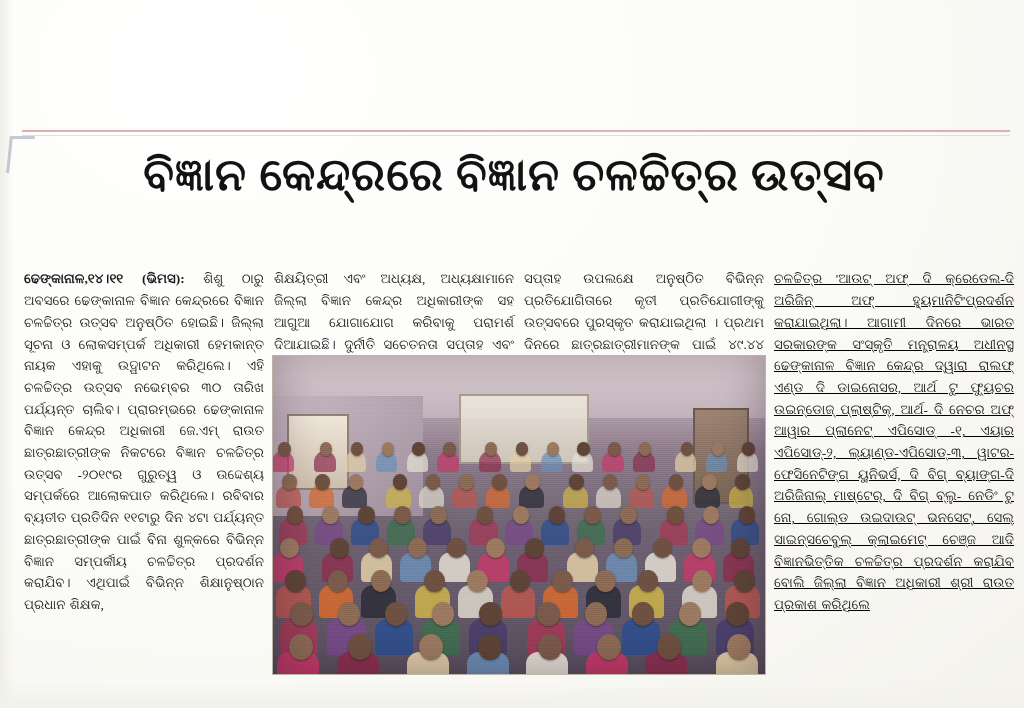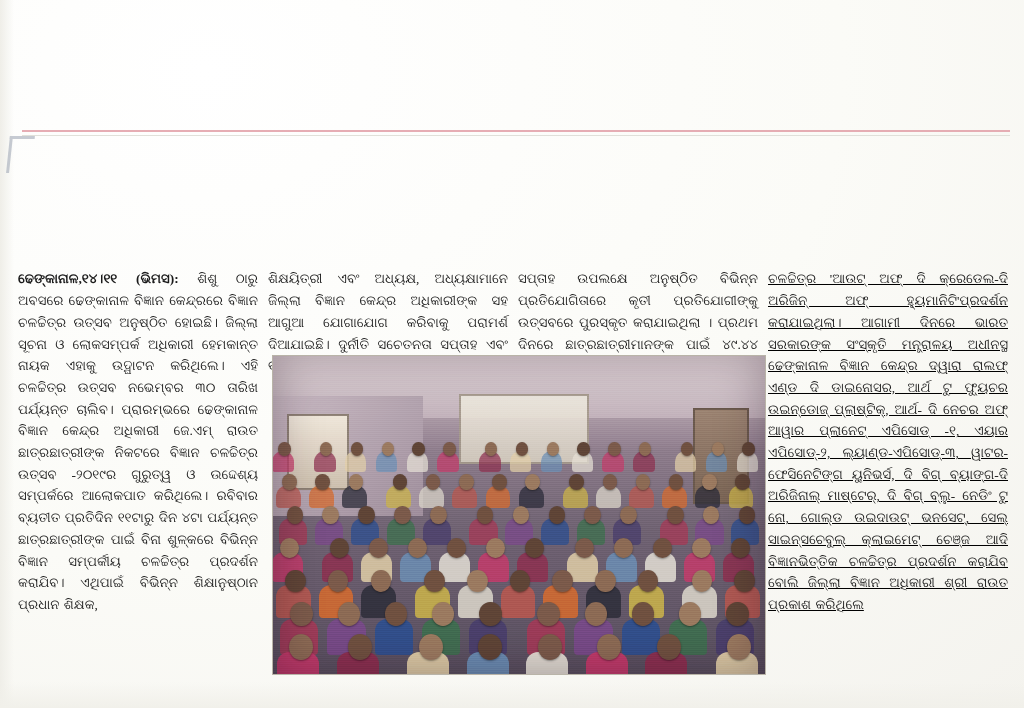--- a/index.html
+++ b/index.html
@@ -103,21 +103,21 @@
     font-weight: bold;
     color: #121212;
     letter-spacing: 1px;
     line-height: 1.15;
   }
 
   
   .columns {
     position: absolute;
     top: 255px;
-    left: 18px;
+    left: 24px;
     width: 990px;
     height: 420px;
     display: flex;
     gap: 0;
     justify-content: flex-end;
   }
   .col {
     position: relative;
     box-sizing: border-box;
     padding-right: 10px;
@@ -227,20 +227,21 @@
 
 <div class="page">
   <div class="paper-tint"></div>
   <div class="scan-edge-left"></div>
   <div class="scan-edge-bottom"></div>
 
 
   <div class="rule-top"></div>
   <div class="corner-mark"></div>
 
+  <div class="headline">ବିଜ୍ଞାନ କେନ୍ଦ୍ରରେ ବିଜ୍ଞାନ ଚଳଚ୍ଚିତ୍ର ଉତ୍ସବ</div>
 
   <div class="columns">
     <div class="col c1">
       <p class="body-text"><span class="dateline">ଢେଙ୍କାନାଳ,୧୪।୧୧ (ଭିମସ):</span> <span>ଶିଶୁ ଠାରୁ ଅବସରେ ଢେଙ୍କାନାଳ ବିଜ୍ଞାନ କେନ୍ଦ୍ରରେ ବିଜ୍ଞାନ ଚଳଚ୍ଚିତ୍ର ଉତ୍ସବ ଅନୁଷ୍ଠିତ ହୋଇଛି। ଜିଲ୍ଲା ସୂଚନା ଓ ଲୋକସମ୍ପର୍କ ଅଧିକାରୀ ହେମକାନ୍ତ ନାୟକ ଏହାକୁ ଉଦ୍ଘାଟନ କରିଥିଲେ। ଏହି ଚଳଚ୍ଚିତ୍ର ଉତ୍ସବ ନଭେମ୍ବର ୩୦ ତାରିଖ ପର୍ଯ୍ୟନ୍ତ ଚାଲିବ। ପ୍ରାରମ୍ଭରେ ଢେଙ୍କାନାଳ ବିଜ୍ଞାନ କେନ୍ଦ୍ର ଅଧିକାରୀ ଜେ.ଏମ୍ ରାଉତ ଛାତ୍ରଛାତ୍ରୀଙ୍କ ନିକଟରେ ବିଜ୍ଞାନ ଚଳଚ୍ଚିତ୍ର ଉତ୍ସବ -୨୦୧୯ର ଗୁରୁତ୍ୱ ଓ ଉଦ୍ଦେଶ୍ୟ ସମ୍ପର୍କରେ ଆଲୋକପାତ କରିଥିଲେ। ରବିବାର ବ୍ୟତୀତ ପ୍ରତିଦିନ ୧୧ଟାରୁ ଦିନ ୪ଟା ପର୍ଯ୍ୟନ୍ତ ଛାତ୍ରଛାତ୍ରୀଙ୍କ ପାଇଁ ବିନା ଶୁଳ୍କରେ ବିଭିନ୍ନ ବିଜ୍ଞାନ ସମ୍ପର୍କୀୟ ଚଳଚ୍ଚିତ୍ର ପ୍ରଦର୍ଶନ କରାଯିବ। ଏଥିପାଇଁ ବିଭିନ୍ନ ଶିକ୍ଷାନୁଷ୍ଠାନ ପ୍ରଧାନ ଶିକ୍ଷକ,</span></p>
     </div>
     <div class="col c2">
       <p class="body-text">ଶିକ୍ଷୟିତ୍ରୀ ଏବଂ ଅଧ୍ୟକ୍ଷ, ଅଧ୍ୟକ୍ଷାମାନେ ଜିଲ୍ଲା ବିଜ୍ଞାନ କେନ୍ଦ୍ର ଅଧିକାରୀଙ୍କ ସହ ଆଗୁଆ ଯୋଗାଯୋଗ କରିବାକୁ ପରାମର୍ଶ ଦିଆଯାଇଛି। ଦୁର୍ନୀତି ସଚେତନତା ସପ୍ତାହ ଏବଂ ବନ୍ୟପ୍ରାଣୀ</p>
     </div>
     <div class="col c3">
       <p class="body-text">ସପ୍ତାହ ଉପଲକ୍ଷେ ଅନୁଷ୍ଠିତ ବିଭିନ୍ନ ପ୍ରତିଯୋଗିତାରେ କୃତୀ ପ୍ରତିଯୋଗୀଙ୍କୁ ଉତ୍ସବରେ ପୁରସ୍କୃତ କରାଯାଇଥିଲା । ପ୍ରଥମ ଦିନରେ ଛାତ୍ରଛାତ୍ରୀମାନଙ୍କ ପାଇଁ ୪୯.୪୪ ମିନିଟ୍‌ର ଏକ ବିଜ୍ଞାନ</p>

